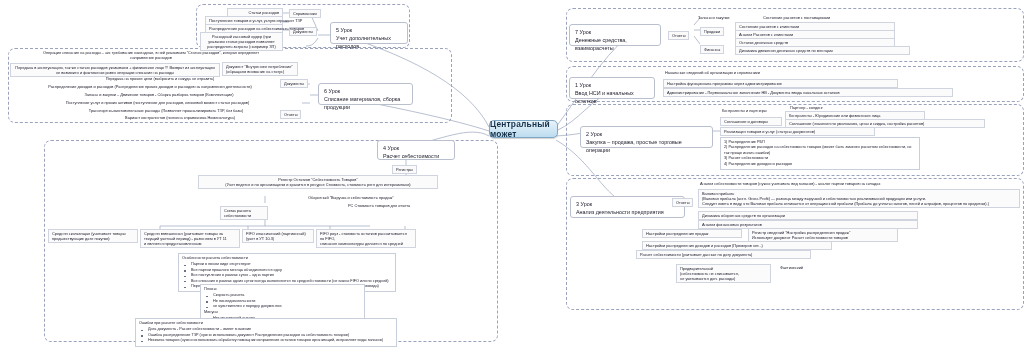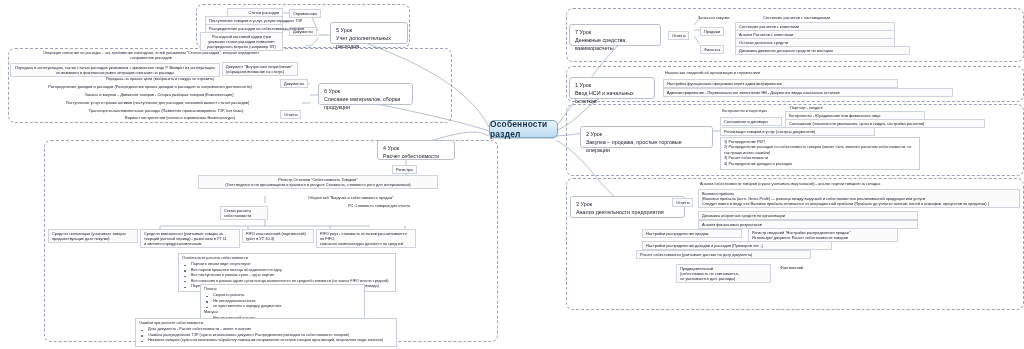--- a/index.html
+++ b/index.html
@@ -112,21 +112,21 @@
 
   <div class="region" style="left:196px;top:4px;width:212px;height:42px;"></div>
   <div class="region" style="left:8px;top:48px;width:442px;height:73px;"></div>
   <div class="region" style="left:566px;top:8px;width:456px;height:52px;"></div>
   <div class="region" style="left:566px;top:66px;width:456px;height:34px;"></div>
   <div class="region" style="left:566px;top:104px;width:456px;height:70px;"></div>
   <div class="region" style="left:566px;top:178px;width:456px;height:130px;"></div>
   <div class="region" style="left:44px;top:140px;width:452px;height:200px;"></div>
 
   <div class="central" style="left:489px;top:120px;width:67px;height:16px;">
-    <span>Особенности раздел</span>
+    <span>Центральный может</span>
   </div>
 
   <div class="lesson" style="left:330px;top:22px;width:78px;height:22px;">
     <span class="l1">5 Урок</span>
     <span class="l2">Учет дополнительных расходов</span>
   </div>
   <div class="node-sm" style="left:289px;top:9px;">
     <span>Справочники</span>
   </div>
   <div class="node-sm" style="left:289px;top:27px;">

